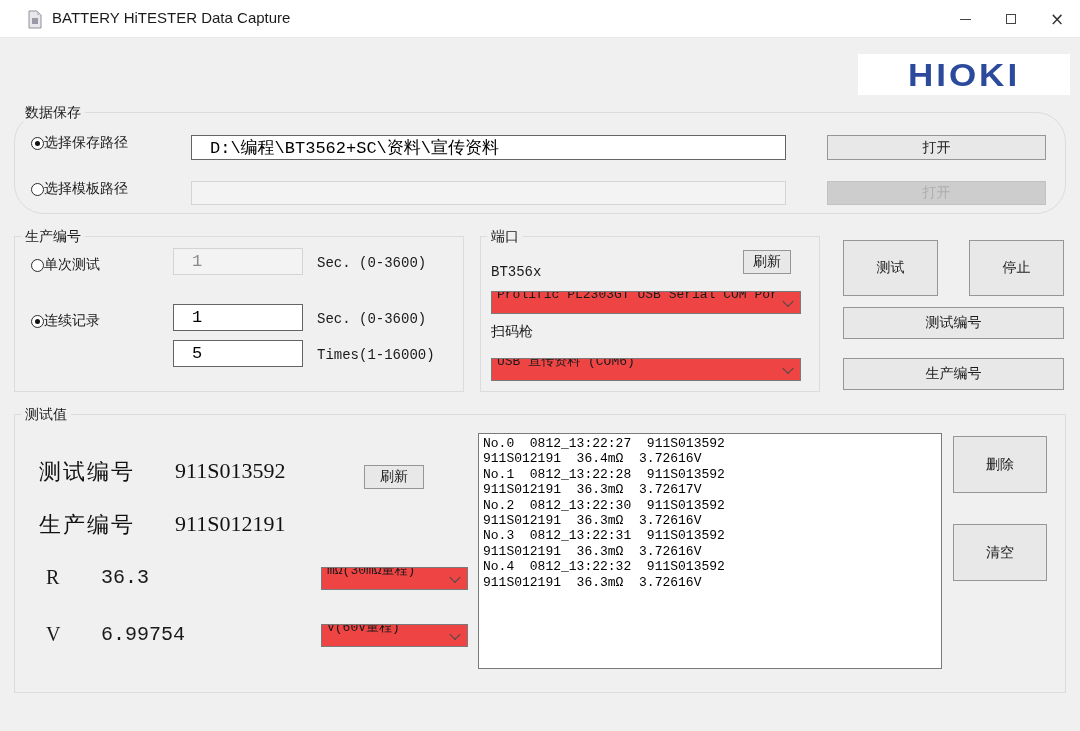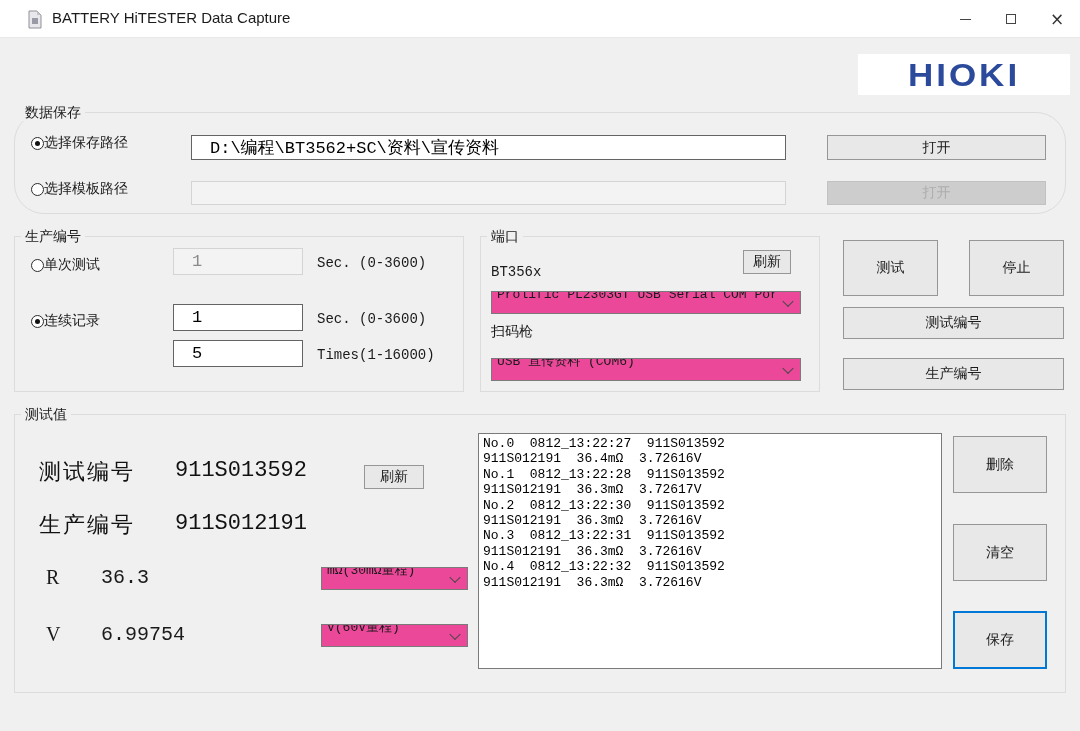--- a/index.html
+++ b/index.html
@@ -76,40 +76,40 @@
   .btn {
     position:absolute; background:#e8e8e8; border:1px solid #969696;
     font-size:14px; color:#1a1a1a; display:flex; align-items:center; justify-content:center;
     font-family:"Liberation Sans",sans-serif; cursor:default;
   }
   .btn.disabled { background:#cdcdcd; border-color:#c2c2c2; color:#adadad; }
   .btn.focused  { border:2px solid #0078d7; }
 
   
   .combo {
-    position:absolute; background:#ec4899; border:1px solid #7a7a7a;
+    position:absolute; background:#ef4444; border:1px solid #7a7a7a;
     display:flex; align-items:center; padding:0 22px 17px 5px; overflow:hidden;
   }
   .combo .combo-text {
     font-size:13px; white-space:nowrap;
     font-family:"Liberation Mono","DejaVu Sans Mono",monospace;
   }
   .chevron {
     position:absolute; right:8px; top:50%; width:8px; height:8px;
     border-right:1px solid #4a4a4a; border-bottom:1px solid #4a4a4a;
     transform:translateY(-70%) rotate(45deg);
   }
 
   .hint { position:absolute; font-size:14px; white-space:nowrap; }
 
   
   .big-label { position:absolute; font-size:22px; color:#111; letter-spacing:2px; }
   .big-value {
     position:absolute; font-size:22px; color:#111;
-    font-family:Liberation Mono, monospace;
+    font-family:Liberation Serif, serif;
   }
   .meas-label { position:absolute; font-size:20px; font-family:"Liberation Serif",serif; }
   .meas-value {
     position:absolute; font-size:20px;
     font-family:"Liberation Mono","DejaVu Sans Mono",monospace;
   }
   .logbox {
     position:absolute; left:463px; top:18px; width:464px; height:236px;
     background:#fff; border:1px solid #7a7a7a; overflow:hidden;
     font-family:"Liberation Mono","DejaVu Sans Mono",monospace;
@@ -238,14 +238,13 @@
 911S012191  36.3mΩ  3.72617V
 No.2  0812_13:22:30  911S013592
 911S012191  36.3mΩ  3.72616V
 No.3  0812_13:22:31  911S013592
 911S012191  36.3mΩ  3.72616V
 No.4  0812_13:22:32  911S013592
 911S012191  36.3mΩ  3.72616V</div>
 
   <div class="btn" style="left:938px; top:109px; width:94px; height:57px;">清空</div>
   <div class="btn" style="left:938px; top:21px; width:94px; height:57px;">删除</div>
-  <div class="btn focused" style="left:938px; top:196px; width:94px; height:58px;">保存</div>
 </div>
 
 </body></html>

